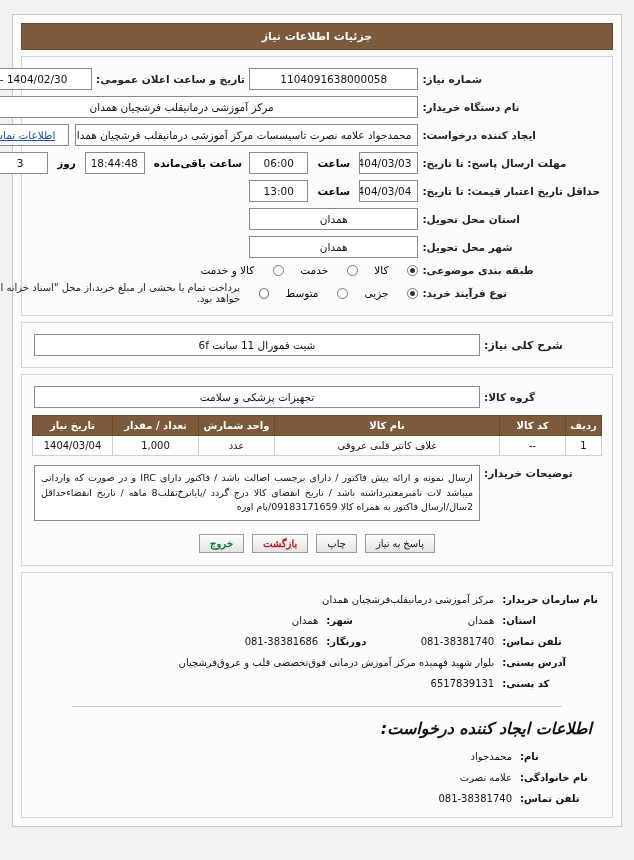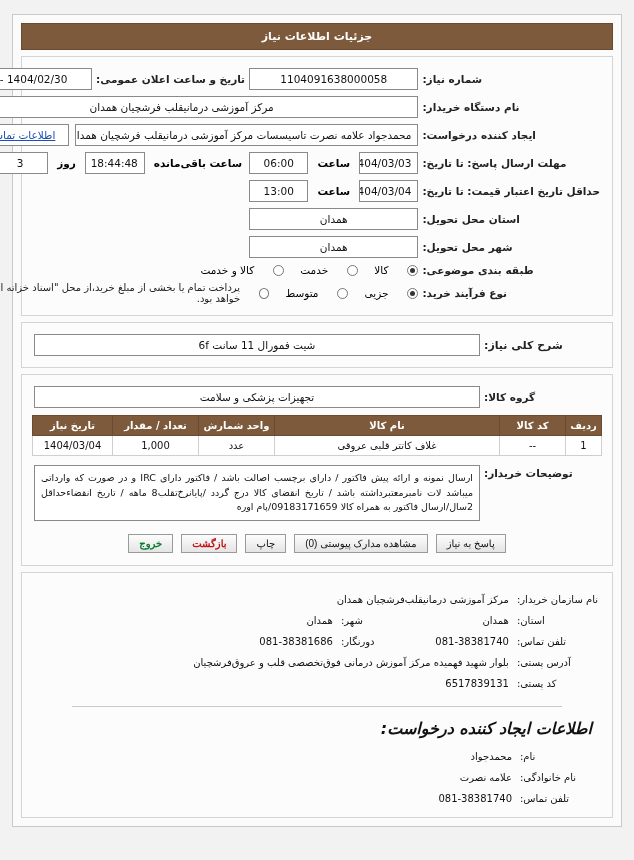--- a/index.html
+++ b/index.html
@@ -117,21 +117,21 @@
     border: 1px solid #9a9a9a;
     background: linear-gradient(#fdfdfd,#e4e4e4);
     cursor: pointer;
     color: #111;
     white-space: nowrap;
   }
   .btn.green { color: #0a7a2f; font-weight: bold; }
   .btn.red { color: #c01414; font-weight: bold; }
   .contact-table { width: 100%; border-collapse: collapse; font-size: 10px; margin-top: 8px; }
   .contact-table td { padding: 5px 4px; vertical-align: middle; color: #111; }
-  .contact-table td.k { font-weight: normal; text-align: left; width: 86px; white-space: nowrap; }
+  .contact-table td.k { font-weight: bold; text-align: left; width: 86px; white-space: nowrap; }
   .contact-table td.v { text-align: right; }
   .hr { border: 0; border-top: 1px solid #c9c9c9; margin: 12px 40px; }
   .sub-head { font-size: 16px; font-weight: bold; text-align: center; margin: 6px 0 2px; color: #111; font-style: italic; }
 </style>
 </head>
 <body>
 
 <svg id="wm" viewBox="0 0 634 300">
   <text x="317" y="200" text-anchor="middle" font-family="DejaVu Sans, sans-serif" font-size="170" fill="#d8d2c4">ستاد</text>
   <circle cx="120" cy="150" r="95" fill="none" stroke="#ded8cb" stroke-width="10"></circle>
@@ -310,21 +310,20 @@
           <td class="lbl" style="vertical-align:top; padding-top:5px;">توضیحات خریدار:</td>
           <td>
             <div class="desc-box">ارسال نمونه و ارائه پیش فاکتور / دارای برچسب  اصالت باشد / فاکتور دارای IRC و در صورت که وارداتی میباشد لات نامبرمعتبرداشته باشد /  تاریخ  انقضای کالا درج گردد /پایانرخ‌تقلب8 ماهه / تاریخ انقضاءحداقل 2سال/ارسال فاکتور به همراه کالا 09183171659/پام اوره</div>
           </td>
         </tr>
       </tbody>
         </table>
 
       <div class="btn-row">
         <button class="btn">پاسخ به نیاز</button>
-        <button class="btn">مشاهده مدارک پیوستی (0)</button>
         <button class="btn">چاپ</button>
         <button class="btn red">بازگشت</button>
         <button class="btn green">خروج</button>
       </div>
     </div>
 
 
     <div class="panel">
       <table class="contact-table">
         <tbody>

